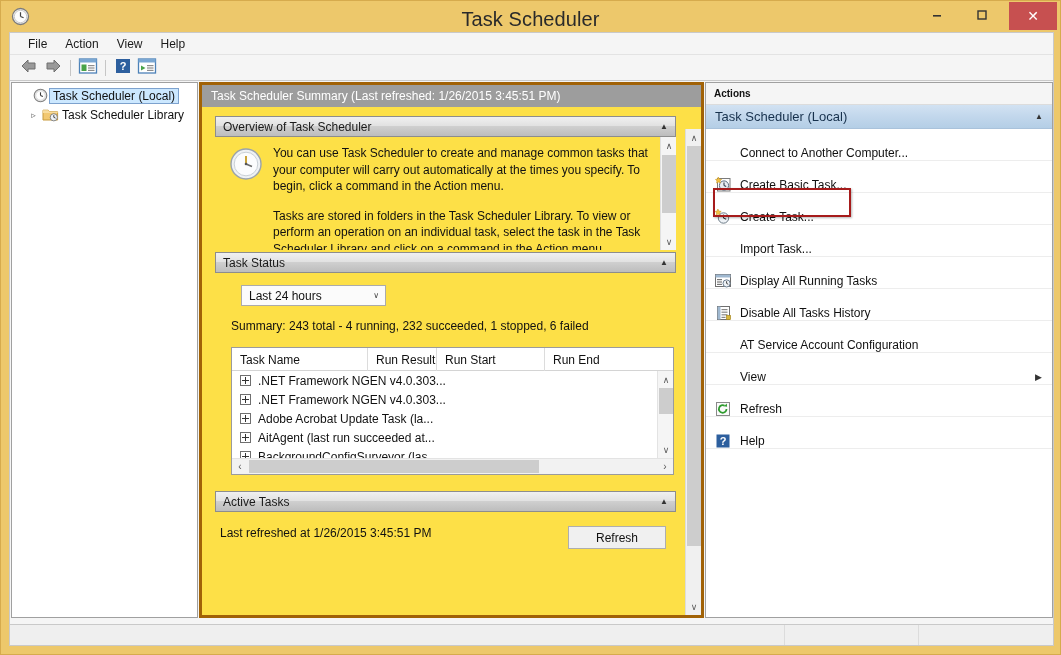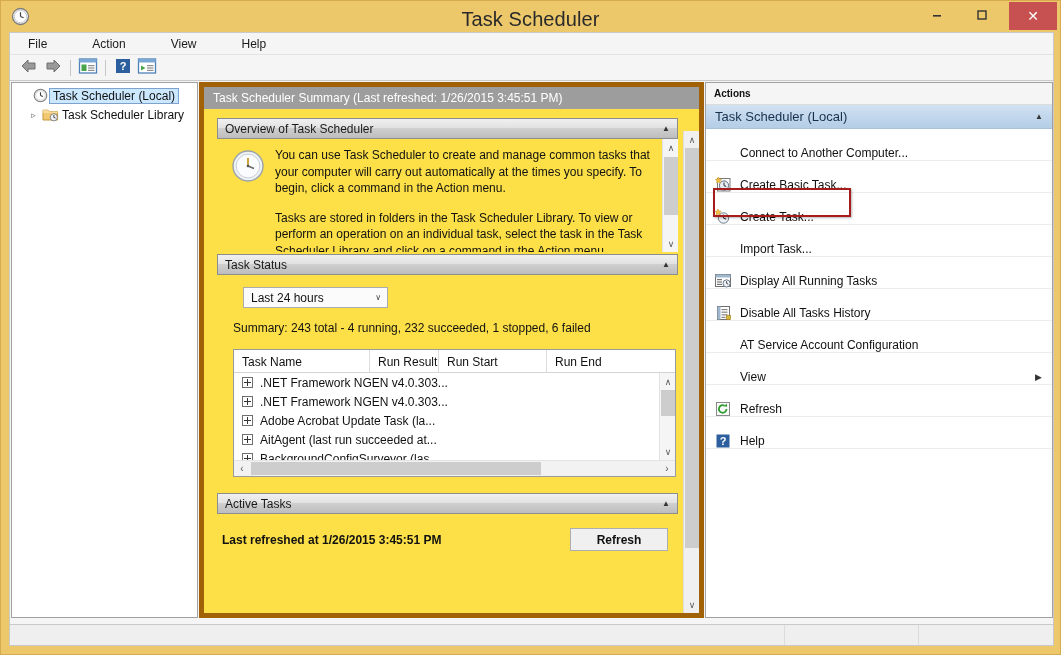--- a/index.html
+++ b/index.html
@@ -54,21 +54,20 @@
     border-bottom: none;
   }
 
   
   #menubar {
     position: absolute; left: 0; top: 0; right: 0; height: 22px;
     background: #f5f5f5;
     display: flex; align-items: center;
     padding-left: 9px;
     border-bottom: 1px solid #e3e3e3;
-    gap: 27px;
   }
   .menu-item {
     padding: 3px 9px; font-size: 12px; color: #1a1a1a;
   }
 
   
   #toolbar {
     position: absolute; left: 0; top: 22px; right: 0; height: 26px;
     background: #f5f5f5;
     display: flex; align-items: center; gap: 2px;
@@ -88,21 +87,21 @@
     position: absolute; left: 1px; top: 49px;
     width: 187px; height: 536px;
     background: #fff;
     border: 1px solid #a0a0a0;
     overflow: hidden;
   }
   #pane-mid {
     position: absolute; left: 189px; top: 49px;
     width: 505px; height: 536px;
     background: #f5f5f5;
-    border: 5px solid #a16207;
+    border: 3px solid #a16207;
     overflow: hidden;
   }
   #pane-right {
     position: absolute; left: 695px; top: 49px;
     width: 348px; height: 536px;
     background: #fff;
     border: 1px solid #a0a0a0;
     overflow: hidden;
   }
 
@@ -261,23 +260,22 @@
   }
   .hs-arrow.left { left: 0; }
   .hs-arrow.right { right: 0; }
   #tt-hthumb {
     position: absolute; left: 17px; top: 1px; height: 13px; width: 290px;
     background: #cdcdcd;
   }
 
   #active-wrap { margin-top: 16px; border-radius: 10px; }
   #footer-row {
-    display: flex; align-items: center; justify-content: space-between;
+    display: flex; align-items: flex-start; justify-content: space-between;
     padding: 14px 10px 0 5px;
-    font-weight: bold;
   }
   #last-refreshed { font-size: 12px; color: #111; }
   #refresh-button {
     width: 98px; height: 23px;
     background: #f0f0f0; border: 1px solid #aeaeae;
     font-size: 12px; color: #111;
     display: flex; align-items: center; justify-content: center;
   }
 
   

